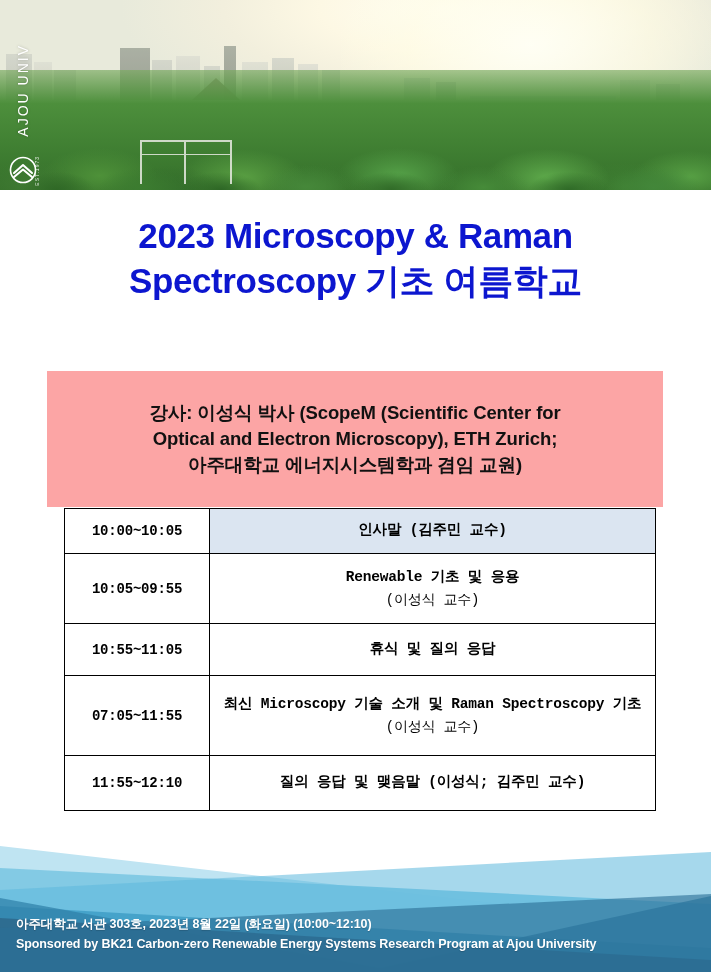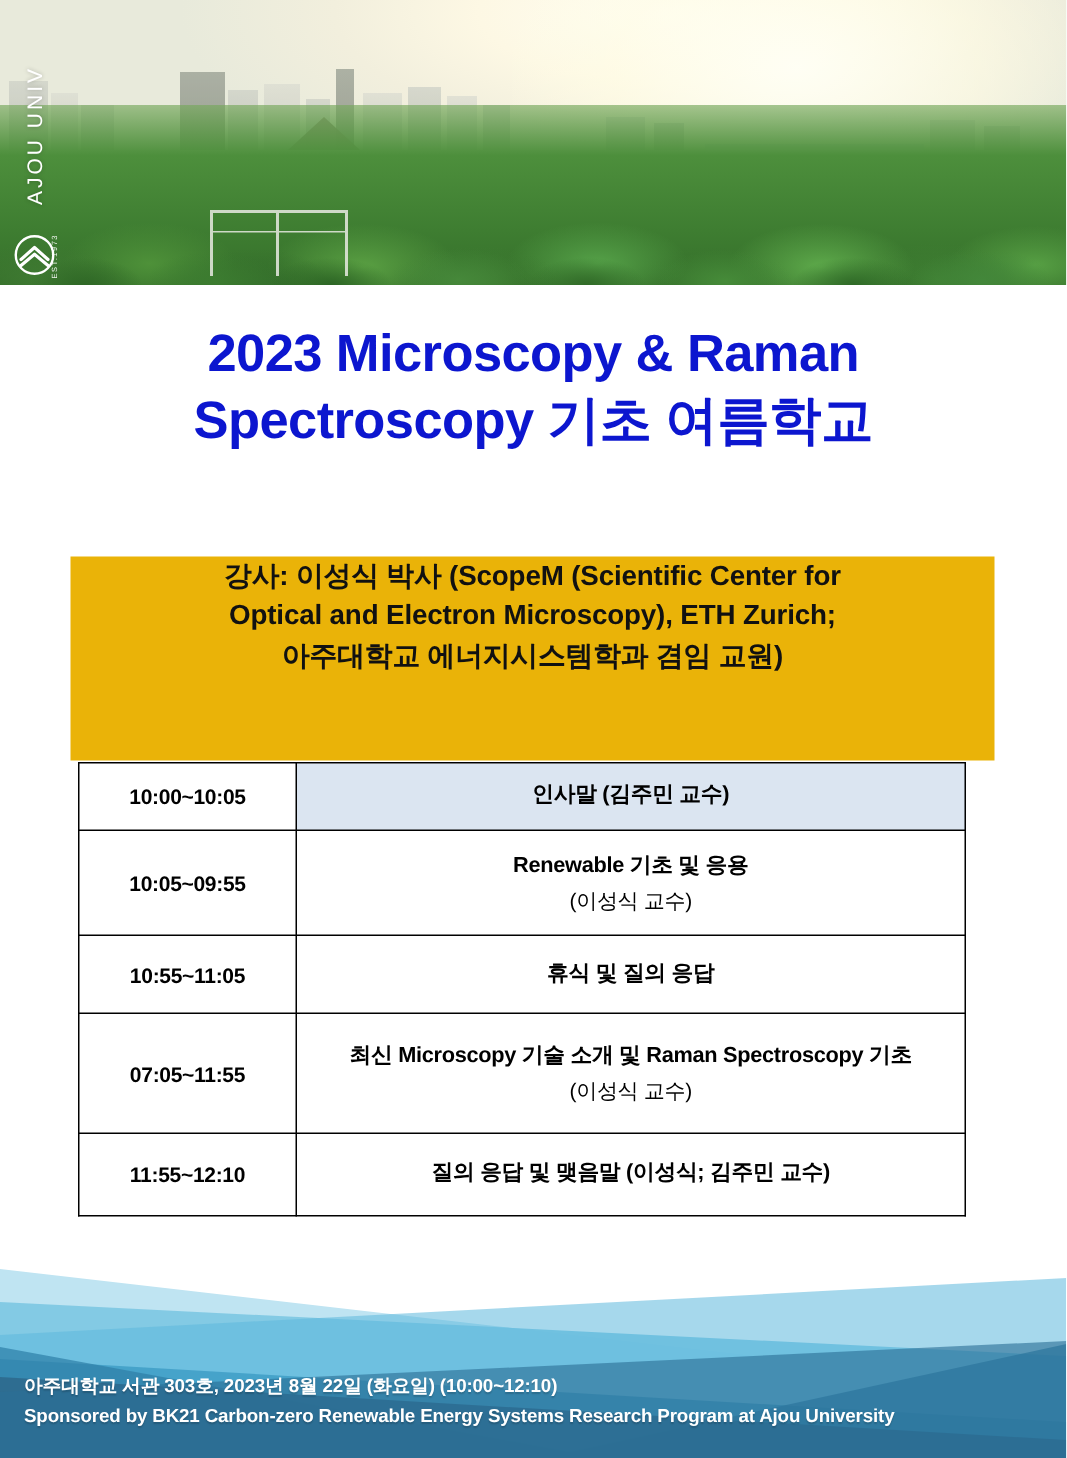--- a/index.html
+++ b/index.html
@@ -183,44 +183,45 @@
     letter-spacing: -0.4px;
   }
 
   
   .instructor-banner {
     position: absolute;
     left: 47px;
     top: 371px;
     width: 616px;
     height: 136px;
-    background: #eab308;
+    background: #fca5a5;
     display: flex;
-    align-items: flex-start;
+    align-items: center;
     justify-content: center;
     box-sizing: border-box;
     padding: 0 12px;
   }
   .instructor-text {
     color: #111111;
     font-size: 18.5px;
     font-weight: bold;
     line-height: 1.42;
     text-align: center;
     letter-spacing: -0.1px;
   }
 
   
   .schedule {
     position: absolute;
-    left: 52px;
+    left: 64px;
     top: 508px;
     width: 592px;
     border-collapse: collapse;
     table-layout: fixed;
+    font-family: Liberation Mono, monospace;
   }
   .schedule td {
     border: 1.5px solid #000000;
     vertical-align: middle;
     padding: 0;
   }
   .col-time {
     width: 145px;
   }
   .cell-time {

